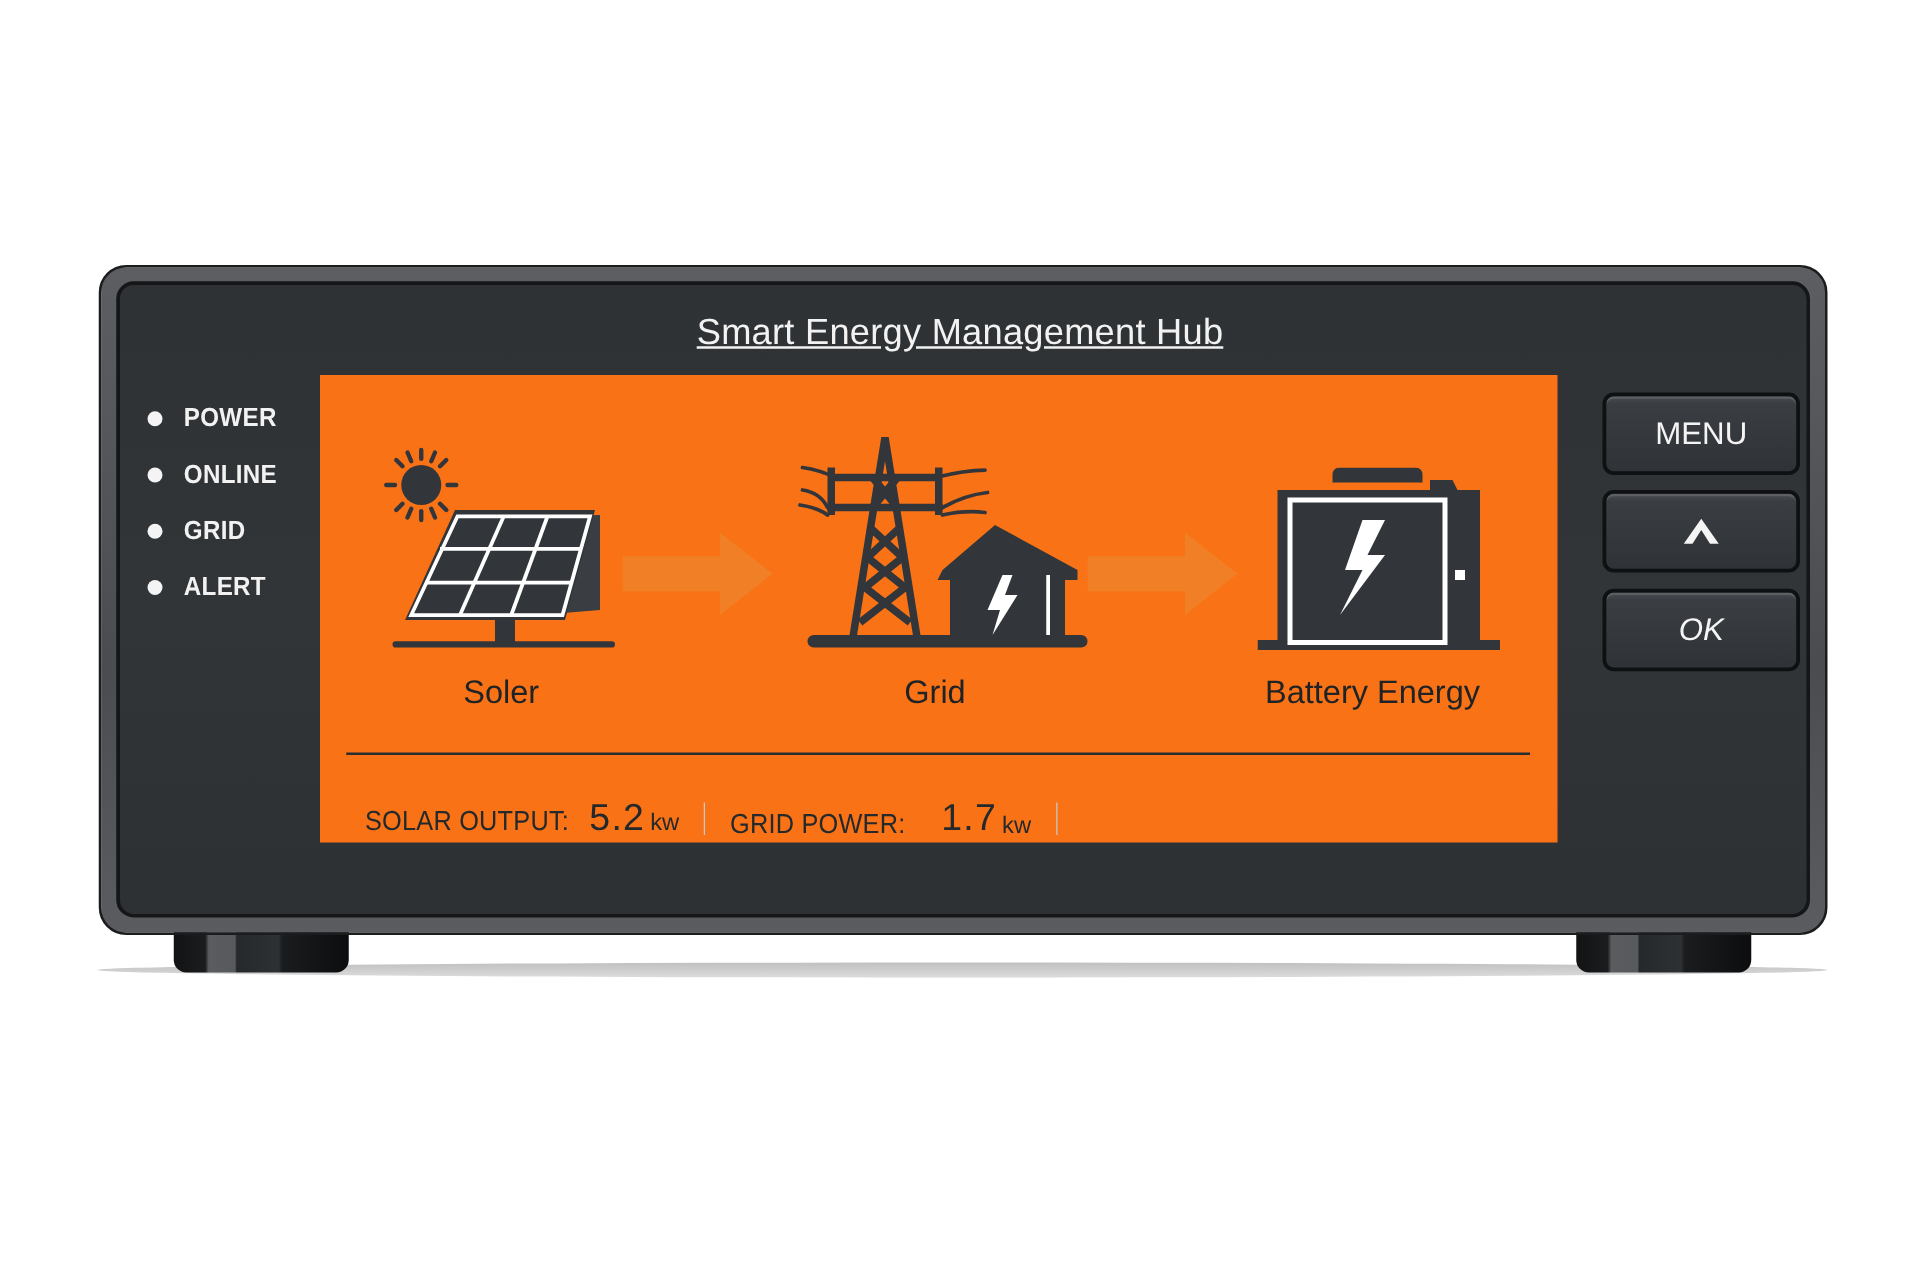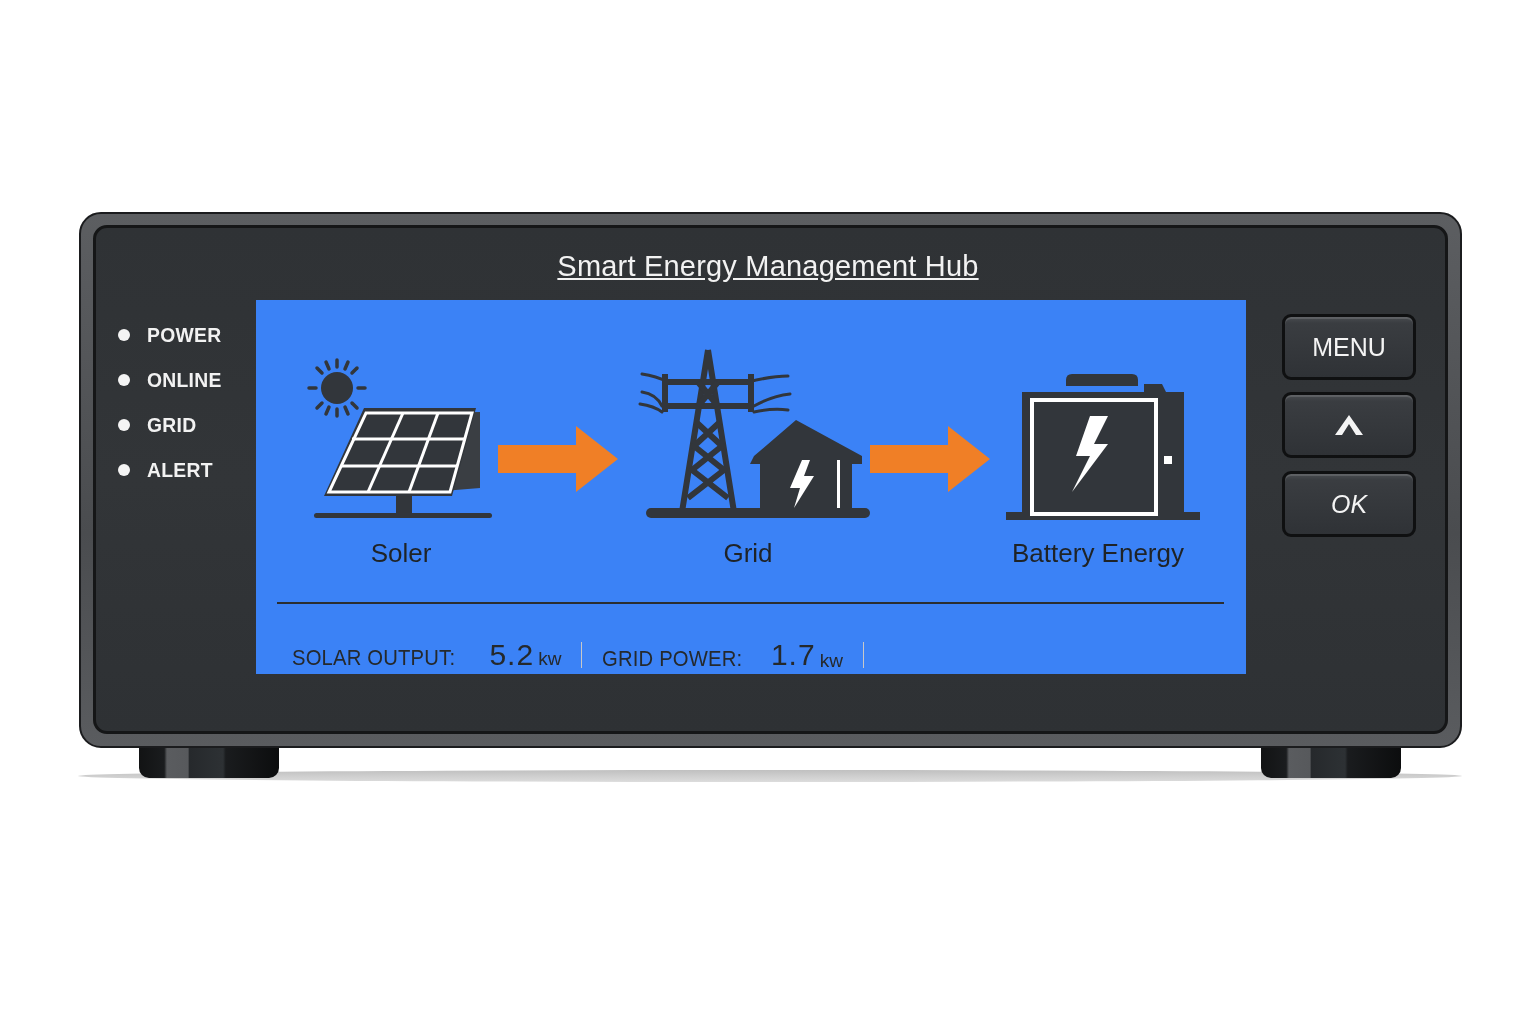--- a/index.html
+++ b/index.html
@@ -35,34 +35,34 @@
     position: absolute; left: 0; right: 0; top: 250px; text-align: center;
     color: #f2f2f2; font-size: 29px; font-weight: 400; letter-spacing: 0.2px; text-decoration: underline;
   }
   .leds { position: absolute; left: 118px; top: 312px; }
   .led-row { display: flex; align-items: center; height: 45px; }
   .led-dot { width: 12px; height: 12px; border-radius: 50%; background: #f4f4f4; margin-right: 17px; }
   .led-label { color: #f2f2f2; font-size: 21px; font-weight: 700; letter-spacing: 0.3px; transform: scaleX(0.92); transform-origin: left; }
 
   .screen {
     position: absolute; left: 256px; top: 300px; width: 990px; height: 374px;
-    background: #3b82f6;
+    background: #f97316;
   }
   .flow-item { position: absolute; text-align: center; }
   .flow-label { position: absolute; color: #1f2326; font-size: 26px; white-space: nowrap; transform: translateX(-50%); }
   .arrow { position: absolute; }
   .divider { position: absolute; left: 21px; top: 302px; width: 947px; height: 2px; background: #2b2e31; }
   .stats { position: absolute; left: 36px; top: 334px; height: 42px; display: flex; align-items: center; color: #25292c; }
   .stat-label { font-size: 22px; letter-spacing: 0.2px; transform: scaleX(0.92); transform-origin: left; display: inline-block; }
-  .stat-value { font-size: 30px; margin-left: 20px; letter-spacing: 1px; }
+  .stat-value { font-size: 30px; margin-left: 2px; letter-spacing: 1px; }
   .stat-unit { font-size: 19px; margin-left: 4px; }
   .stat-sep { width: 1px; height: 26px; background: #c8c8c8; margin: 0 20px; }
 
   .btn {
-    position: absolute; left: 1282px; width: 134px; height: 66px;
+    position: absolute; left: 1282px; width: 158px; height: 66px;
     background: linear-gradient(to bottom, #4a4d51 0%, #3a3d41 10%, #2f3236 100%);
     border: 3px solid #0f1011; border-radius: 9px; box-sizing: border-box;
     color: #f4f4f4; font-size: 25px; display: flex; align-items: center; justify-content: center;
     box-shadow: inset 0 2px 0 rgba(255,255,255,0.12);
   }
 </style>
 </head>
 <body>
 
 <div class="device-shadow"></div>

